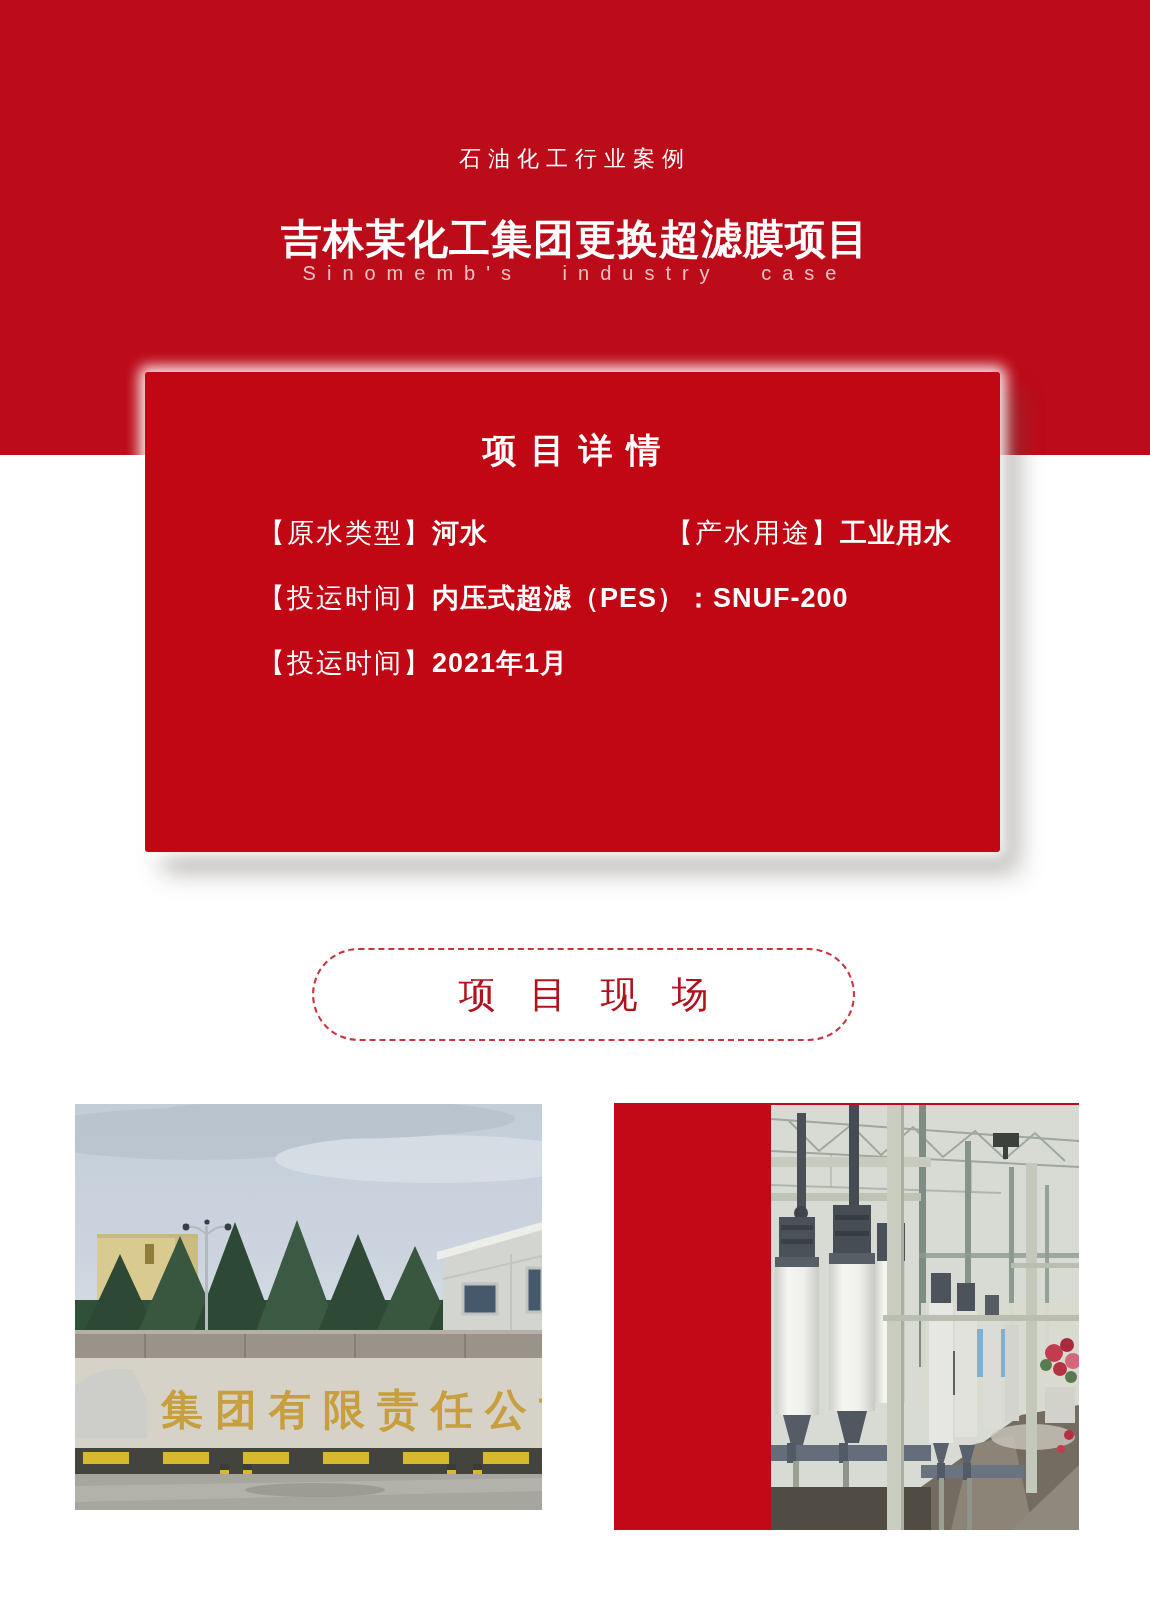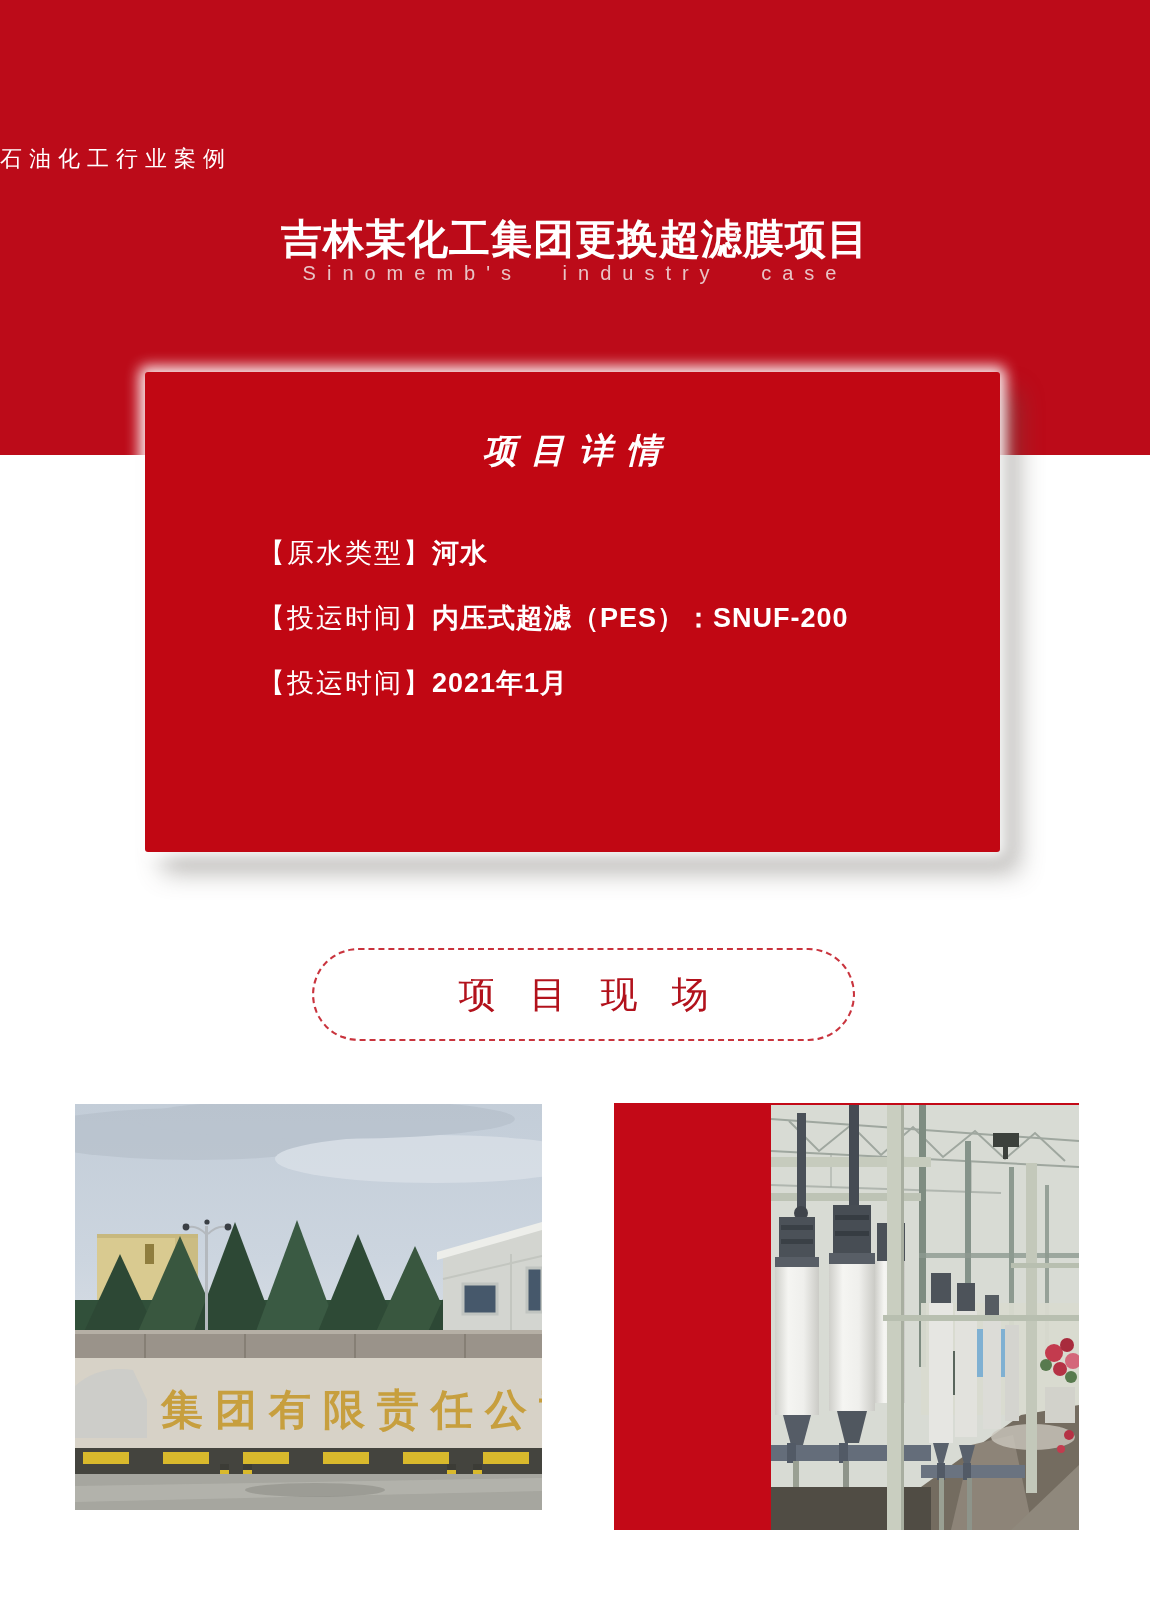--- a/index.html
+++ b/index.html
@@ -1,35 +1,35 @@
 <!DOCTYPE html>
 <html><head>
 <meta charset="utf-8">
 <style>
   html,body{margin:0;padding:0;background:#ffffff;}
   .page{position:relative;width:1150px;height:1605px;background:#ffffff;overflow:hidden;
         font-family:"Liberation Sans","DejaVu Sans",sans-serif;}
 
   
   .hero{position:absolute;left:0;top:0;width:1150px;height:455px;background:#BC0B19;}
-  .eyebrow{position:absolute;left:0;right:0;top:144px;color:#ffffff;
+  .eyebrow{position:absolute;left:0;right:0;top:144px;text-align:center;color:#ffffff;
            font-family:"Liberation Serif","DejaVu Serif",serif;font-size:22px;letter-spacing:7px;}
   .hero-title{position:absolute;left:0;right:0;top:200px;margin:12px;text-align:center;color:#ffffff;
            font-size:41px;font-weight:bold;letter-spacing:1px;}
   .hero-sub{position:absolute;left:0;right:0;top:262px;text-align:center;color:#E8C4C6;
            font-size:20px;letter-spacing:11px;word-spacing:24px;}
 
   
   .card{position:absolute;left:145px;top:372px;width:855px;height:480px;background:#C10713;
         border-radius:3px;box-sizing:border-box;
         box-shadow:0 0 14px 6px rgba(255,255,255,0.92), 18px 20px 26px rgba(95,90,85,0.45);}
   .card-title{margin:0;padding-top:56px;padding-left:12px;text-align:center;color:#ffffff;
         font-family:"Liberation Serif","DejaVu Serif",serif;font-weight:bold;
-        font-size:34px;letter-spacing:14px;font-style:italic;}
-  .rows{margin-top:64px;padding-left:113px;}
+        font-size:34px;letter-spacing:14px;}
+  .rows{margin-top:44px;padding-left:113px;}
   .row{display:flex;height:30px;margin-bottom:35px;color:#ffffff;font-size:27px;line-height:30px;}
   .cell{white-space:nowrap;}
   .cell-1{width:408px;}
   .detail-label{font-family:"Liberation Serif","DejaVu Serif",serif;letter-spacing:2px;}
   .detail-value{font-weight:bold;letter-spacing:1px;}
 
   
   .pill{position:absolute;left:312px;top:948px;width:543px;height:93px;box-sizing:border-box;
         border:2px dashed #C9333D;border-radius:48px;
         display:flex;align-items:center;justify-content:center;}
@@ -52,20 +52,23 @@
     <h1 class="hero-title">吉林某化工集团更换超滤膜项目</h1>
     <div class="hero-sub">Sinomemb's industry case</div>
   </header>
 
   <section class="card">
     <h2 class="card-title">项目详情</h2>
     <div class="rows">
       <div class="row">
         <span class="cell cell-1">
           <span class="detail-label">【原水类型】</span><span class="detail-value">河水</span>
+        </span>
+        <span class="cell">
+          <span class="detail-label">【产水用途】</span><span class="detail-value">工业用水</span>
         </span>
       </div>
       <div class="row">
         <span class="cell">
           <span class="detail-label">【投运时间】</span><span class="detail-value">内压式超滤（PES）：SNUF-200</span>
         </span>
       </div>
       <div class="row">
         <span class="cell">
           <span class="detail-label">【投运时间】</span><span class="detail-value">2021年1月</span>

